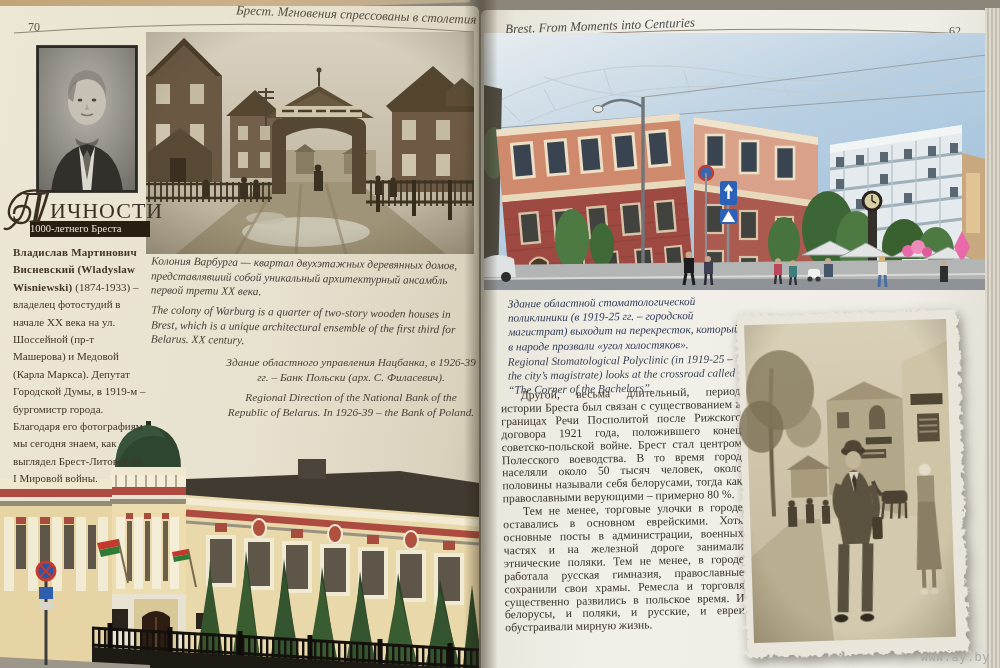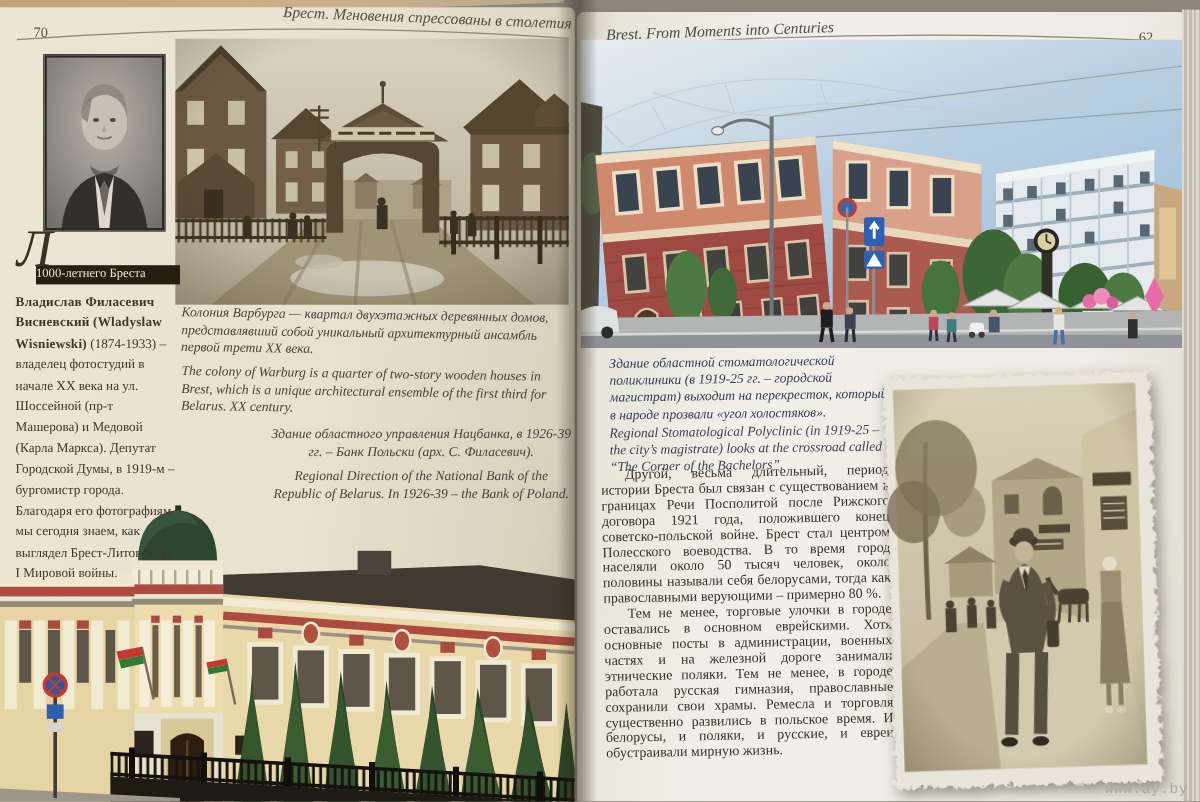--- a/index.html
+++ b/index.html
@@ -325,24 +325,31 @@
       <path d="M31,52 Q30,26 50,24 Q70,26 69,52 Q66,34 50,33 Q34,34 31,52" fill="#8e8a82"></path>
       <path d="M31,52 Q33,38 40,34 L36,56 Z" fill="#7b776f" opacity=".7"></path>
       <ellipse cx="43" cy="54" rx="2.4" ry="1.6" fill="#4a463f"></ellipse>
       <ellipse cx="57" cy="54" rx="2.4" ry="1.6" fill="#4a463f"></ellipse>
       <path d="M44,68 Q50,71 56,68" stroke="#7d7870" stroke-width="1.6" fill="none"></path>
       <path d="M50,58 L48,64 L52,64 Z" fill="#aaa499"></path>
       <path d="M38,92 Q50,102 62,92 L60,98 Q50,106 40,98 Z" fill="#33302c" opacity=".5"></path>
       <rect x="1" y="1" width="98" height="144" fill="none" stroke="#2c2a26" stroke-width="2"></rect>
     </svg>
 
+    <div class="pers-title">
+      <svg style="position:absolute;left:-4px;top:-2px;width:56px;height:56px" viewBox="0 0 56 56">
+        <path d="M46,8 Q20,2 10,18 Q2,32 14,38 Q26,42 28,30 Q29,22 20,22 Q12,22 12,30 M14,38 Q6,48 2,44" stroke="#3a2f23" stroke-width="2.4" fill="none"></path>
+        <path d="M46,8 Q40,30 30,52" stroke="#3a2f23" stroke-width="2.8" fill="none"></path>
+      </svg>
+      <span class="pers-rest">ИЧНОСТИ</span>
+    </div>
     <div class="pers-bar">1000-летнего Бреста</div>
 
     <div class="bio">
-      <b>Владислав Филасевич Висневский</b>
+      <b>Владислав Мартинович Висневский</b>
       <b>(Wladyslaw Wisniewski)</b>
       <span>(1874-1933) – владелец фотостудий в начале XX века на ул. Шоссейной (пр-т Машерова) и Медовой (Карла Маркса). Депутат Городской Думы, в 1919-м – бургомистр города. Благодаря его фотографиям мы сегодня знаем, как выглядел Брест-Литовск до I Мировой войны.</span>
     </div>
 
     <div class="cap cap-warburg-ru">Колония Варбурга — квартал двухэтажных деревянных домов, представлявший собой уникальный архитектурный ансамбль первой трети XX века.</div>
     <div class="cap cap-warburg-en">The colony of Warburg is a quarter of two-story wooden houses in Brest, which is a unique architectural ensemble of the first third for Belarus. XX century.</div>
     <div class="cap cap-bank-ru">Здание областного управления Нацбанка, в 1926-39 гг. – Банк Польски (арх. С. Филасевич).</div>
     <div class="cap cap-bank-en">Regional Direction of the National Bank of the Republic of Belarus. In 1926-39 – the Bank of Poland.</div>
   </div>
 

